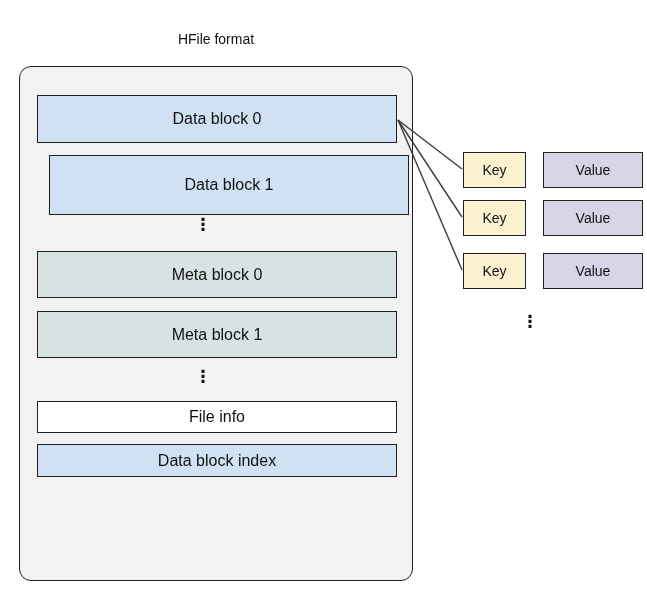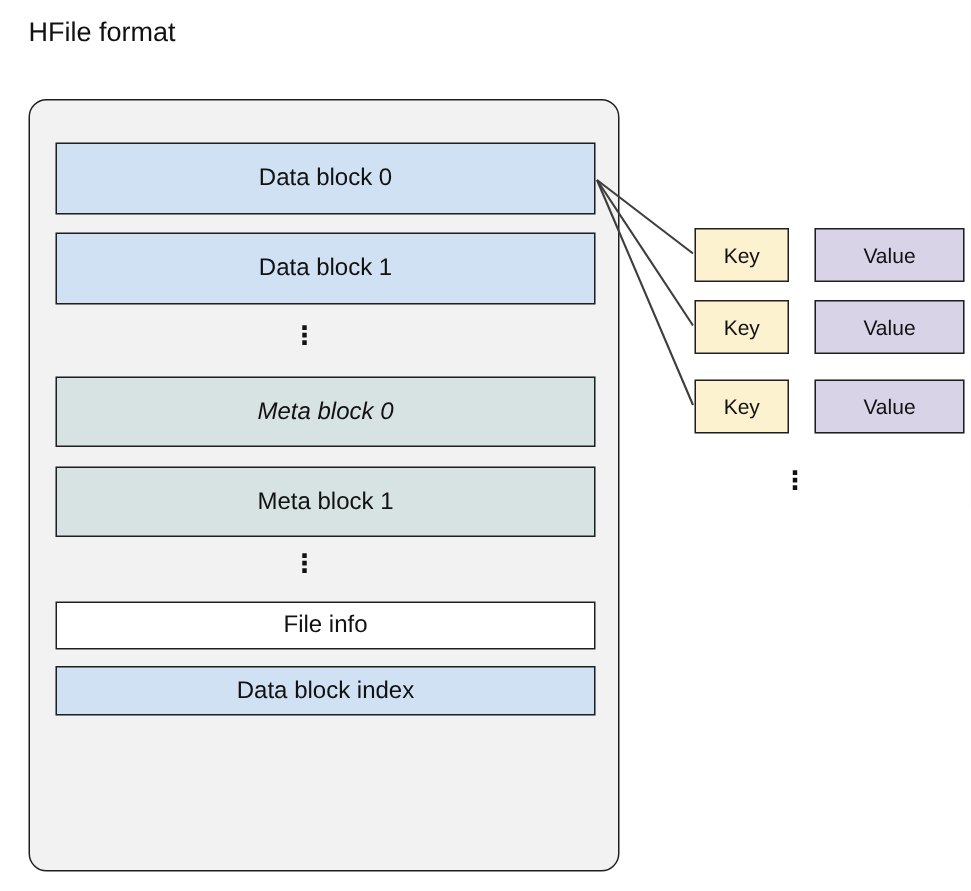--- a/index.html
+++ b/index.html
@@ -19,22 +19,23 @@
     width: 647px; height: 594px;
     background: var(--page-bg);
     font-family: "Liberation Sans", "DejaVu Sans", sans-serif;
     color: var(--text);
     overflow: hidden;
   }
   #canvas { position: relative; width: 647px; height: 594px; }
 
   .diagram-title {
     position: absolute;
-    left: 19px; top: 8px; width: 394px;
-    font-size: 18px;
+    left: 19px; top: 26px; width: 394px;
+    text-align: center;
+    font-size: 14px;
     line-height: 26px;
     color: var(--text);
   }
 
   .hfile-container {
     position: absolute;
     left: 19px; top: 66px;
     width: 394px; height: 515px;
     background: var(--container-bg);
     border: 1.4px solid var(--border);
@@ -46,22 +47,22 @@
     left: 37px; width: 360px;
     border: 1.3px solid var(--border);
     display: flex; align-items: center; justify-content: center;
     font-size: 16px;
   }
   .block.data  { background: var(--data-fill); }
   .block.meta  { background: var(--meta-fill); }
   .block.plain { background: var(--plain-fill); }
 
   #block-data-0 { top: 95px;  height: 48px; }
-  #block-data-1 { top: 155px; height: 48px; }
-  #block-meta-0 { top: 251px; height: 47px; font-style: italic; }
+  #block-data-1 { top: 155px; height: 60px; margin-left: 12px; }
+  #block-meta-0 { top: 251px; height: 47px; }
   #block-meta-1 { top: 311px; height: 47px; }
   #block-file-info    { top: 401px; height: 32px; }
   #block-data-index   { top: 444px; height: 33px; }
   #block-meta-index   { top: 488px; height: 33px; }
   #block-file-trailer { top: 532px; height: 32px; }
 
   .ellipsis {
     position: absolute;
     width: 40px; height: 24px;
     display: flex; align-items: center; justify-content: center;

